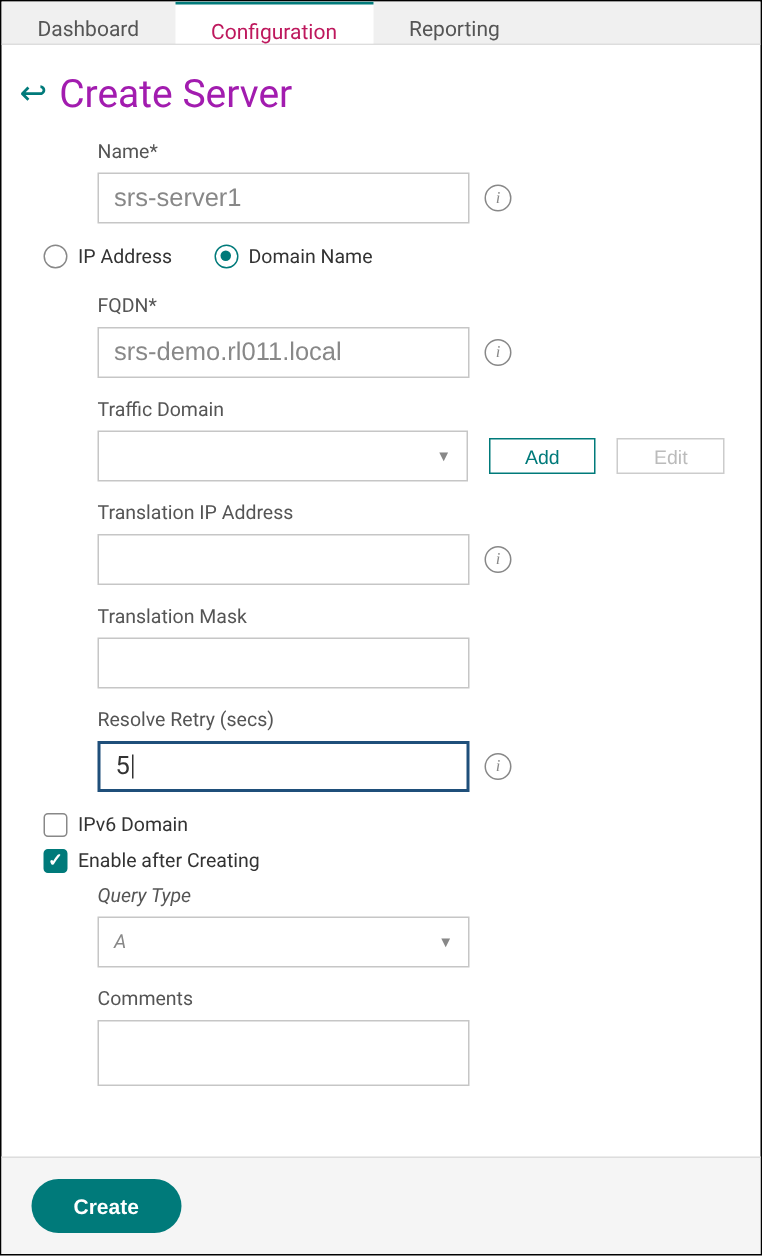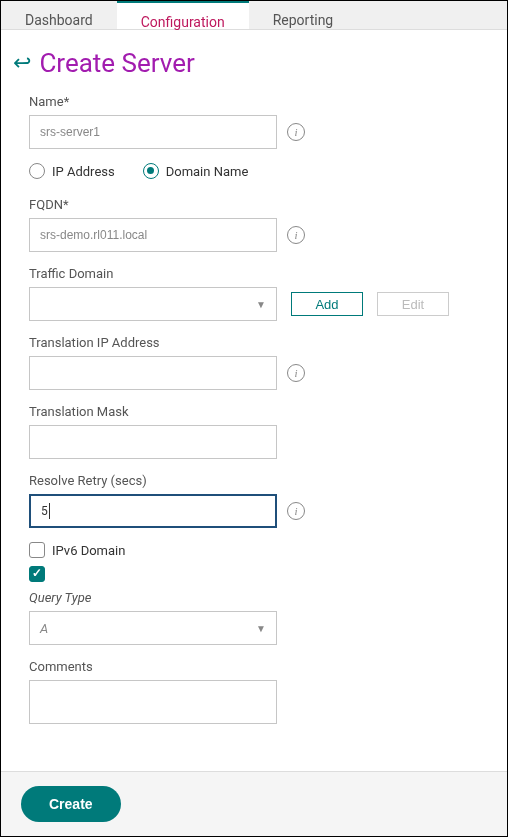--- a/index.html
+++ b/index.html
@@ -50,37 +50,38 @@
 .page-title {
   font-size: 26px;
   color: #a21caf;
   font-weight: 400;
 }
 .form {
   padding: 0 24px 0 28px;
 }
 .field {
   margin-bottom: 14px;
+  margin-left: 36px;
 }
 .field-label {
   display: block;
   font-size: 13px;
   color: #555;
   margin-bottom: 6px;
 }
 .input-row {
   display: flex;
   align-items: center;
 }
 .text-input {
   width: 248px;
   height: 34px;
   border: 1px solid #c6c6c6;
   padding: 0 10px;
-  font-size: 12px;
+  font-size: 17px;
   color: #888;
   background: #fff;
 }
 .text-input.focused {
   border: 2px solid #1f4f7a;
   color: #333;
 }
 .info-icon {
   margin-left: 10px;
   width: 18px;
@@ -329,20 +330,21 @@
     </div>
   </div>
 
   <div class="checkbox-row">
     <span class="checkbox-box"></span>
     <span class="checkbox-label">IPv6 Domain</span>
   </div>
 
   <div class="checkbox-row">
     <span class="checkbox-box checked"></span>
+    <span class="checkbox-label">Enable after Creating</span>
   </div>
 
   <div class="field" style="margin-top:6px;font-style:italic;">
     <label class="field-label">Query Type</label>
     <div class="select-input">
       <span>A</span>
       <span class="chevron">▼</span>
     </div>
   </div>
 

